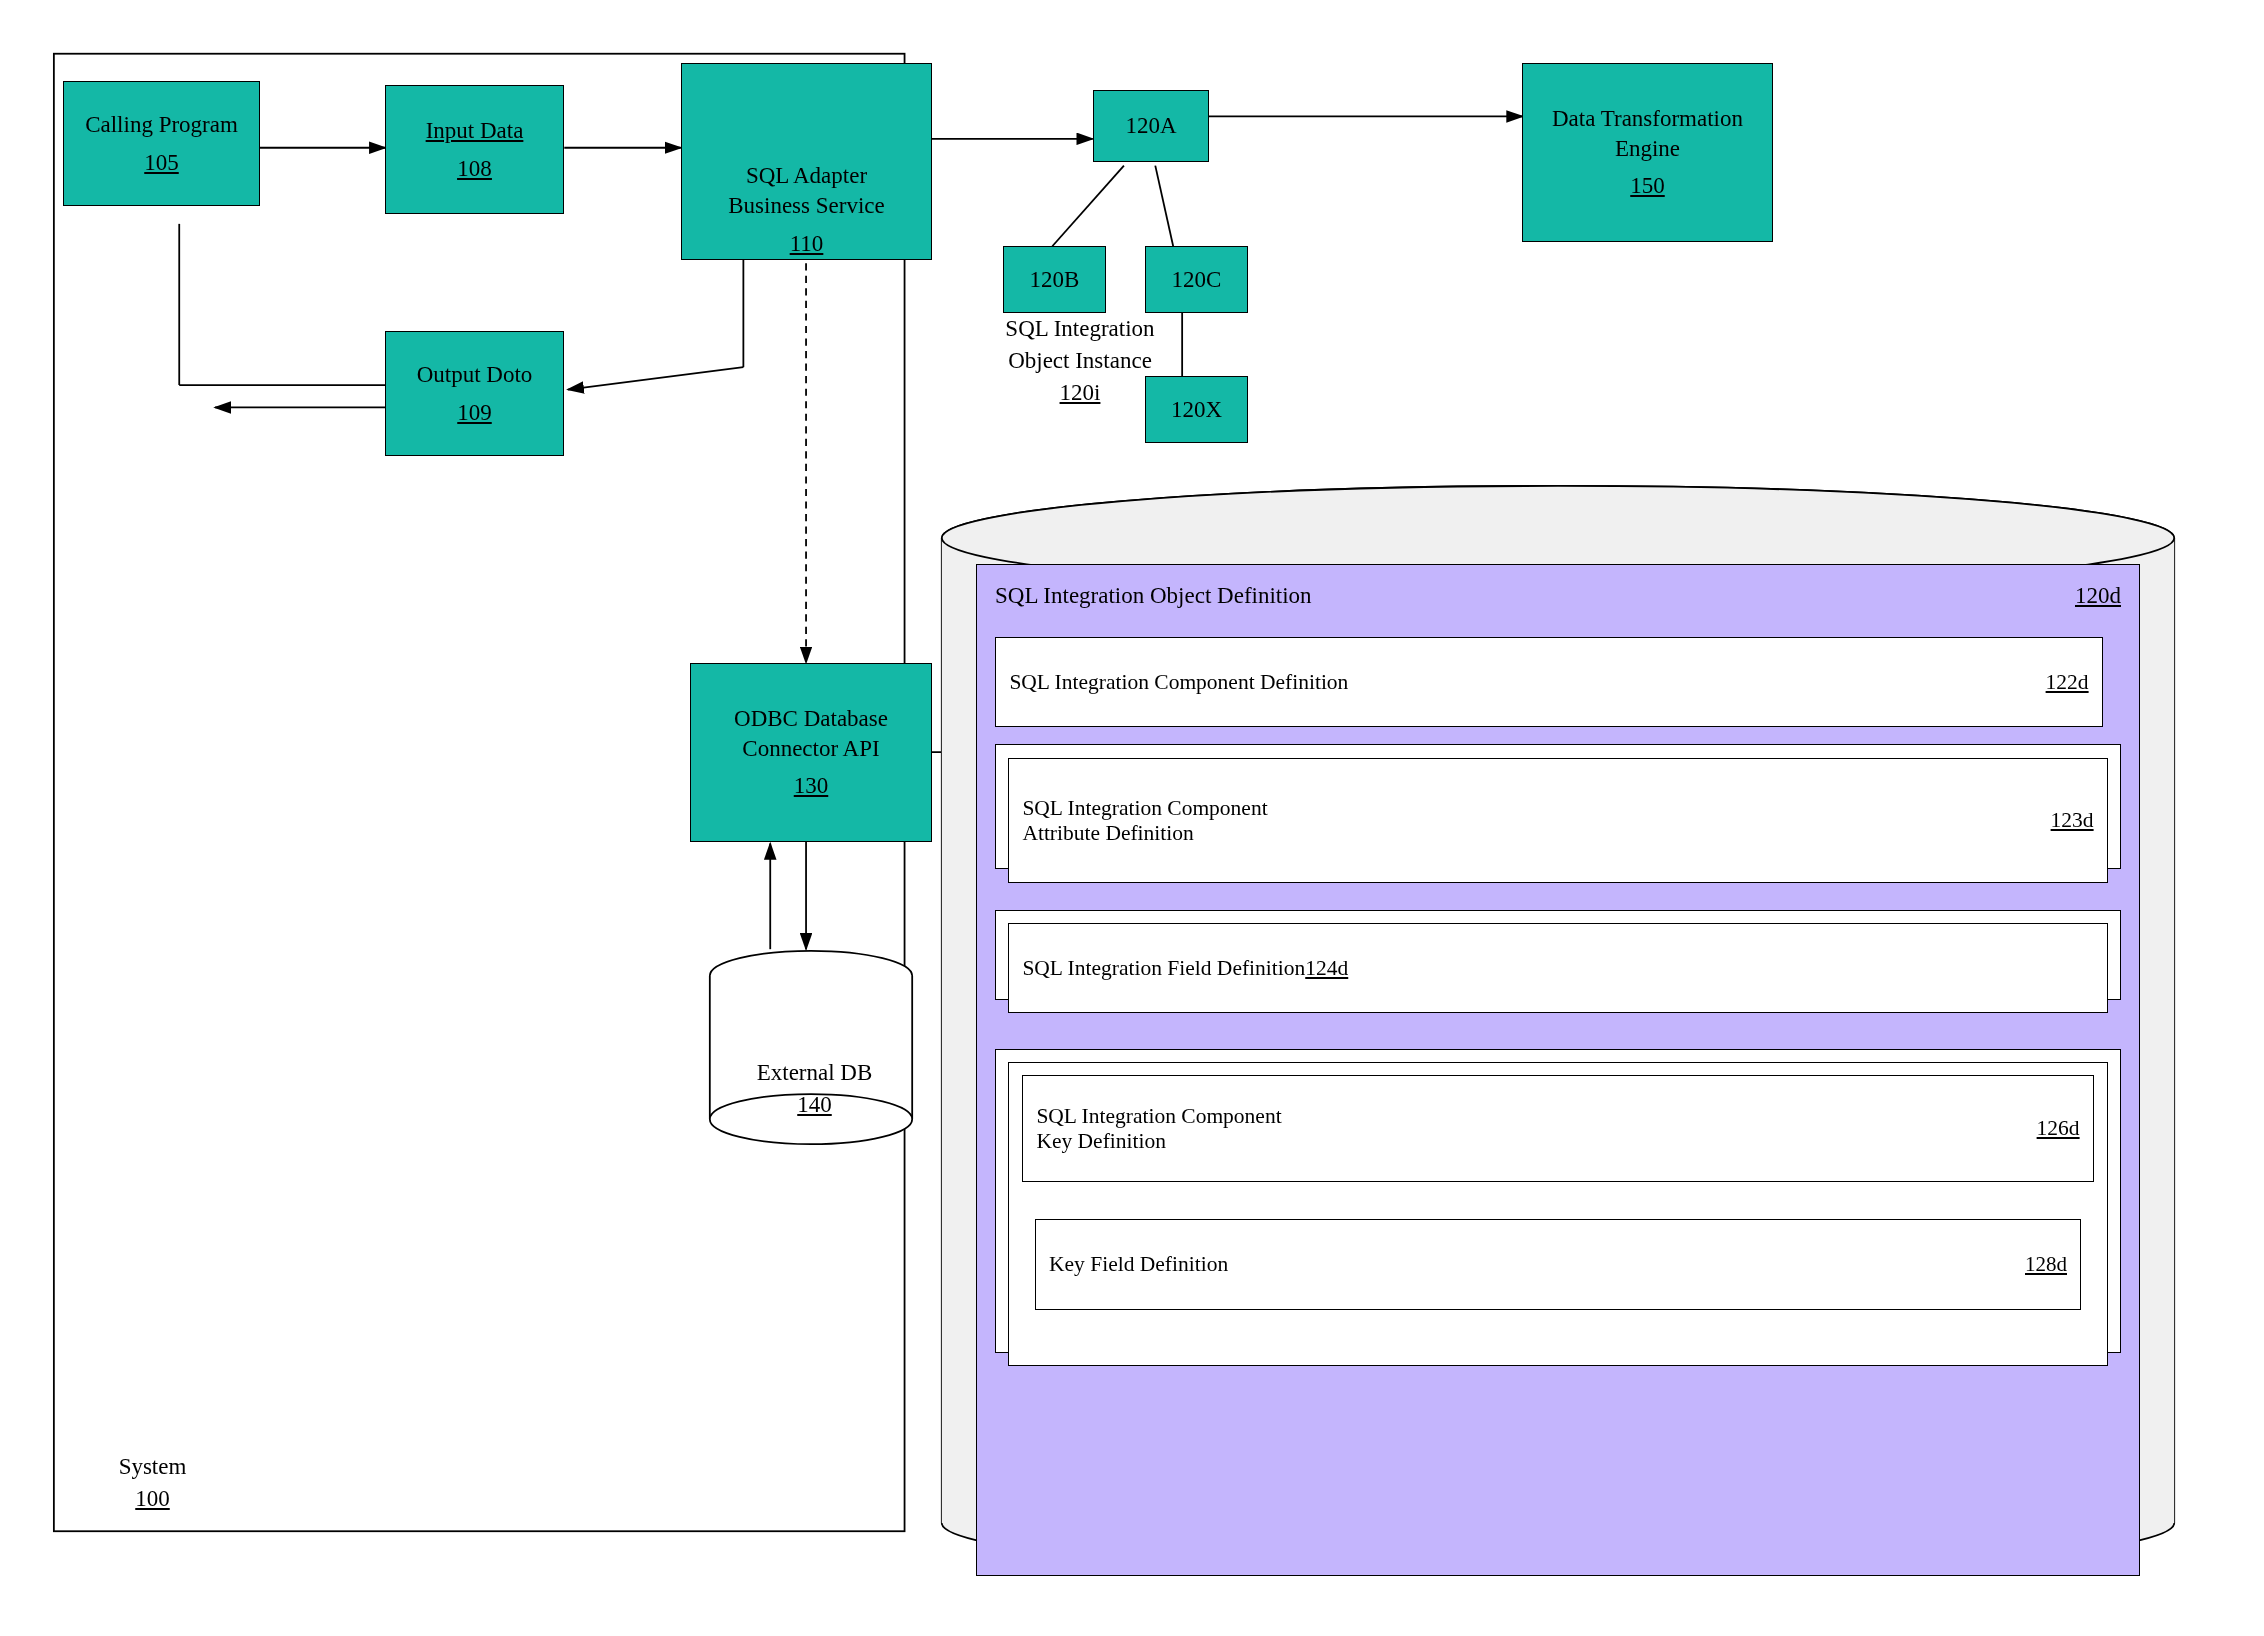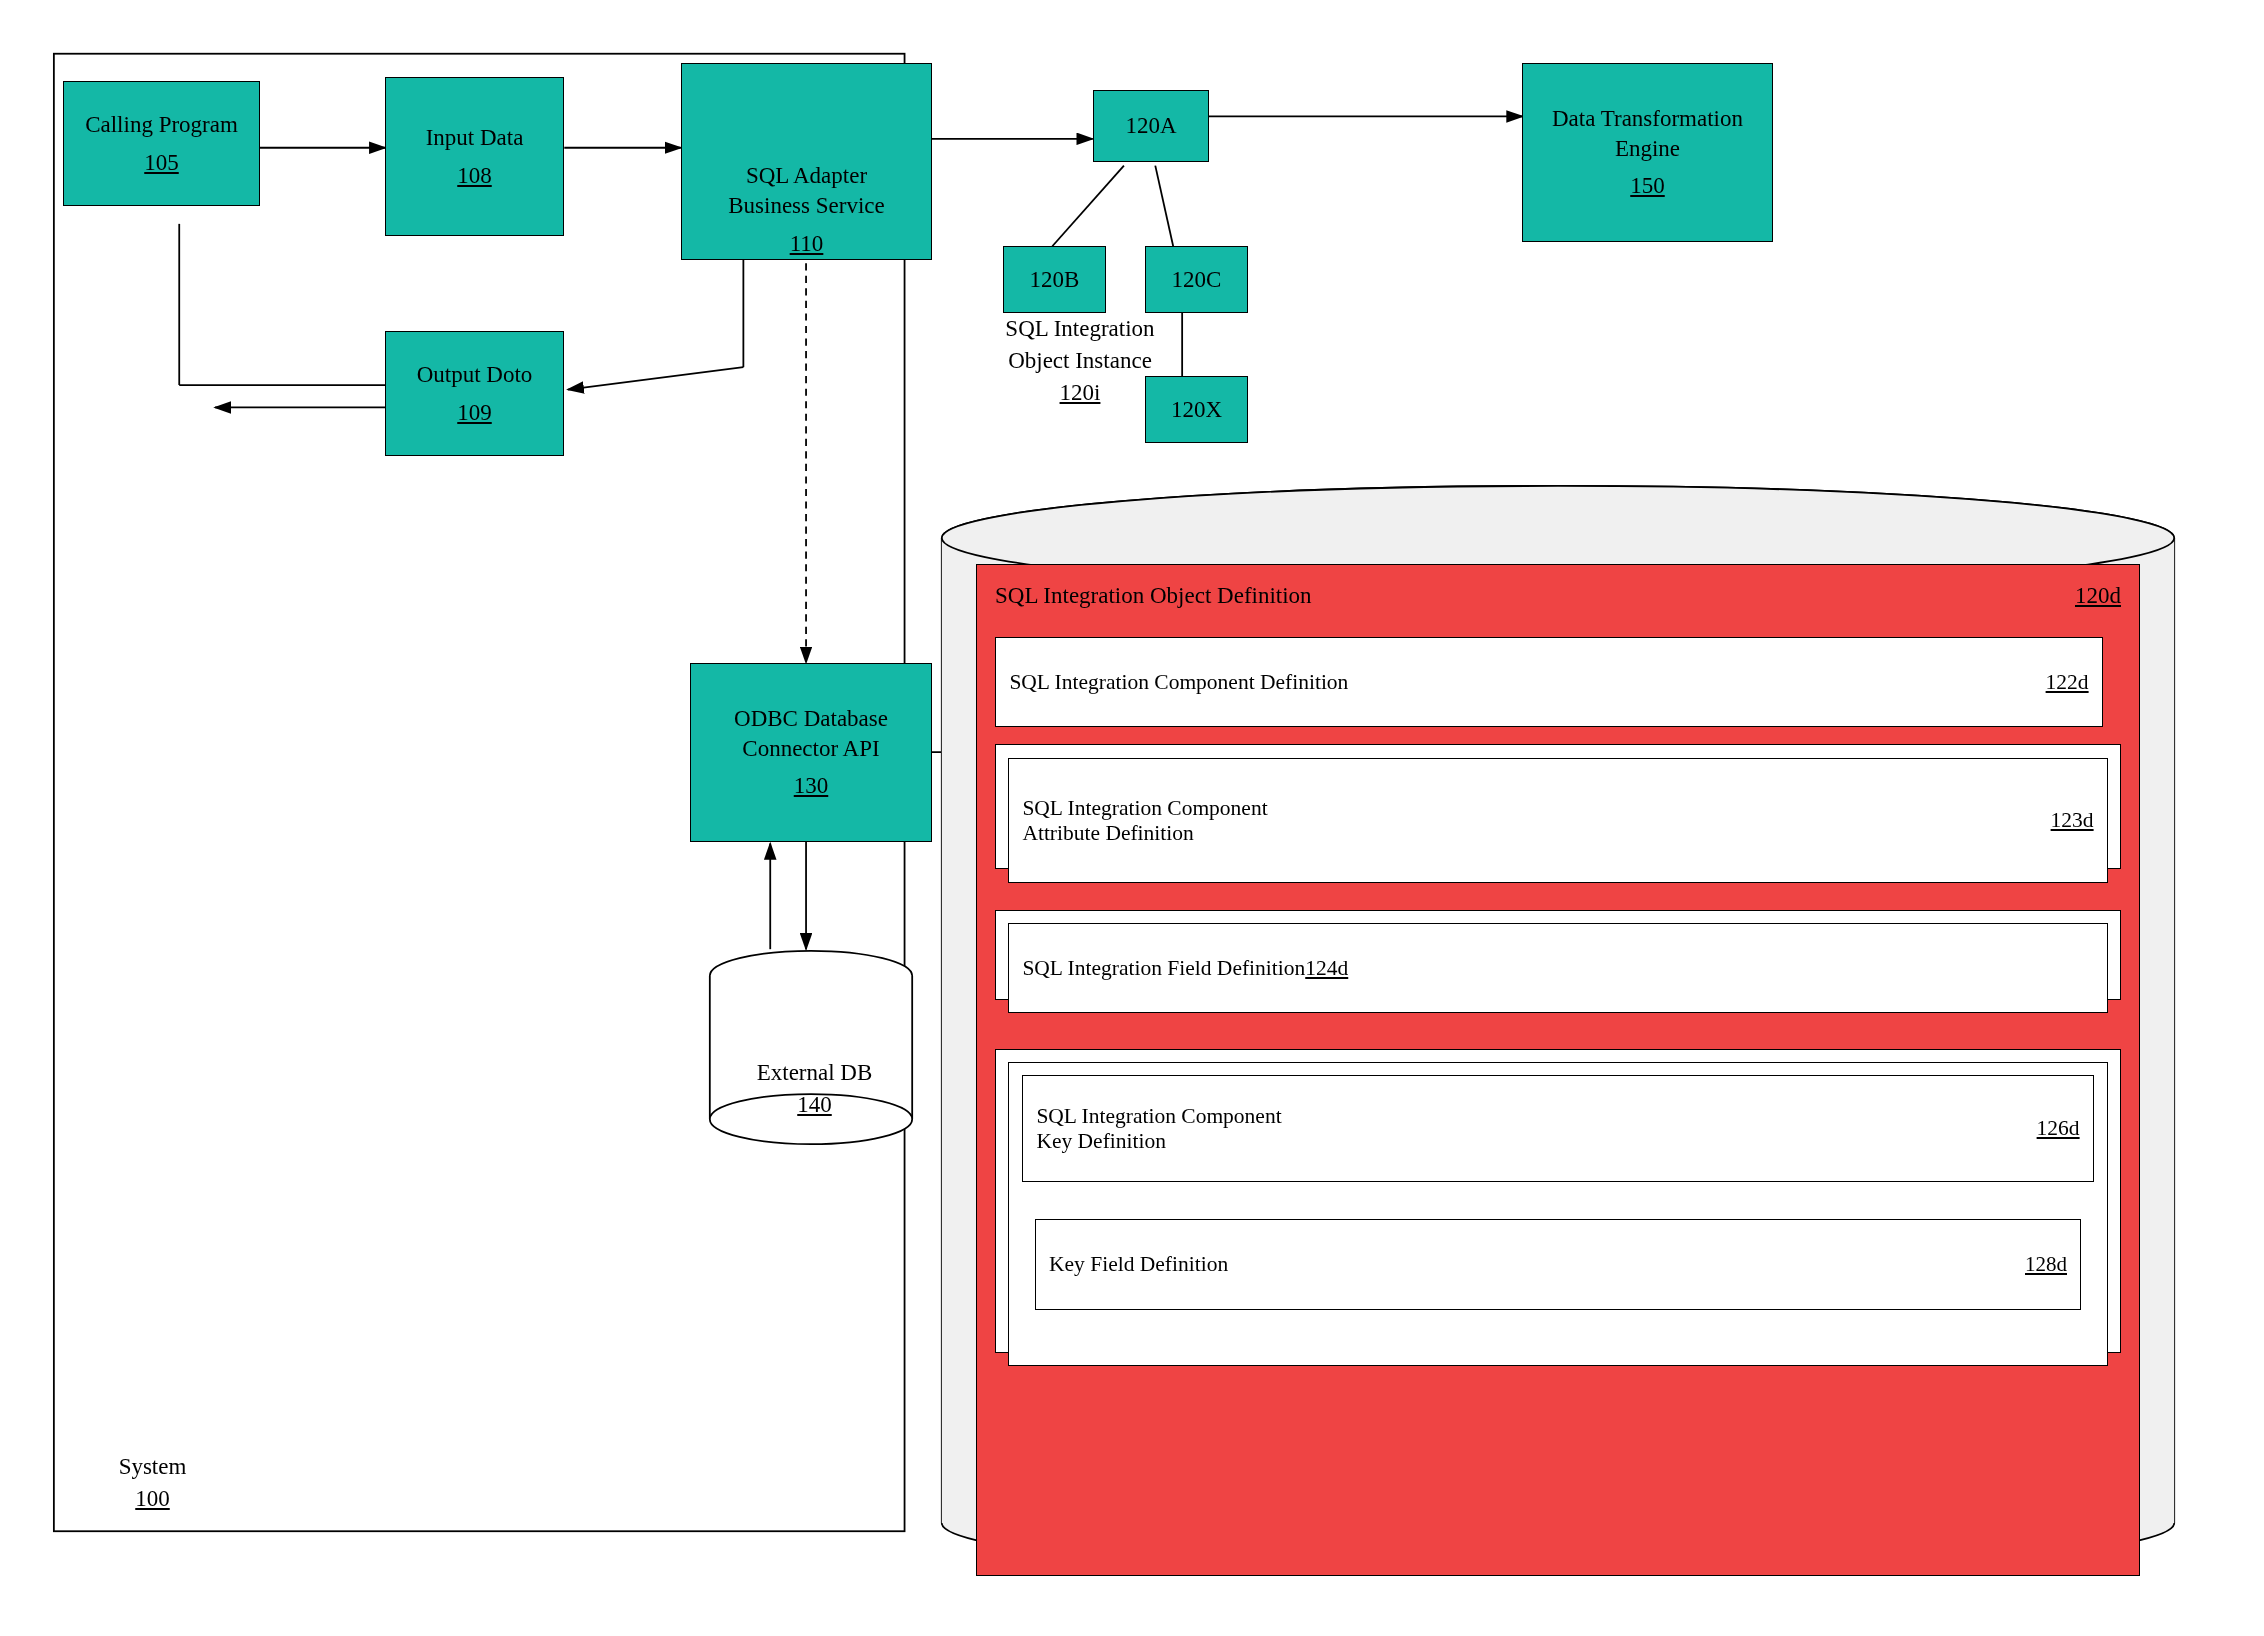--- a/index.html
+++ b/index.html
@@ -101,21 +101,21 @@
 
     <line x1="1080" y1="840" x2="1010" y2="840" stroke="#000" stroke-width="2" marker-end="url(#arrowhead)"></line>
 
   </svg>
 
   <div class="box" style="left:63px; top:81px; width:197px; height:125px;">
     <span>Calling Program</span>
     <span class="ref">105</span>
   </div>
 
-  <div class="box" style="left:385px; top:77px; width:179px; height:159px;">
+  <div class="box" style="left:385px; top:85px; width:179px; height:129px;text-decoration:underline;">
     <span>Input Data</span>
     <span class="ref">108</span>
   </div>
 
   <div class="box" style="left:385px; top:331px; width:179px; height:125px;">
     <span>Output  Doto</span>
     <span class="ref">109</span>
   </div>
 
   <div class="box" style="left:681px; top:63px; width:251px; height:197px;justify-content:flex-end;">
@@ -183,21 +183,21 @@
     <rect x="2" y="60" width="1376" height="1100" fill="#f0f0f0" stroke="none"></rect>
 
     <ellipse cx="690" cy="60" rx="688" ry="58" fill="#f0f0f0" stroke="#000" stroke-width="2"></ellipse>
   </svg>
 
   <div class="label" style="left:1388px; top:1469px; width:269px; text-align:center;">
     <span>Metadata</span>&nbsp;&nbsp;
     <span class="ref" style="text-decoration:underline;">160</span>
   </div>
 
-  <div style="position:absolute; left:976px; top:564px; width:1164px; height:1012px; border:1.8px solid #000; background:#ef4444;">
+  <div style="position:absolute; left:976px; top:564px; width:1164px; height:1012px; border:1.8px solid #000; background:#c4b5fd;">
 
     <div style="position:absolute; top:18px; left:18px; right:90px; font-size:23px;">
       SQL Integration Object Definition
     </div>
     <div style="position:absolute; top:18px; right:18px; font-size:23px; text-decoration:underline;">120d</div>
 
     <div style="position:absolute; top:72px; left:18px; right:36px; height:90px; border:1.8px solid #000; background:#fff; display:flex; align-items:center; justify-content:space-between; padding:0 13.4px;">
       <span style="font-size:21.5px;">SQL Integration Component Definition</span>
       <span style="font-size:21.5px; text-decoration:underline;">122d</span>
     </div>

